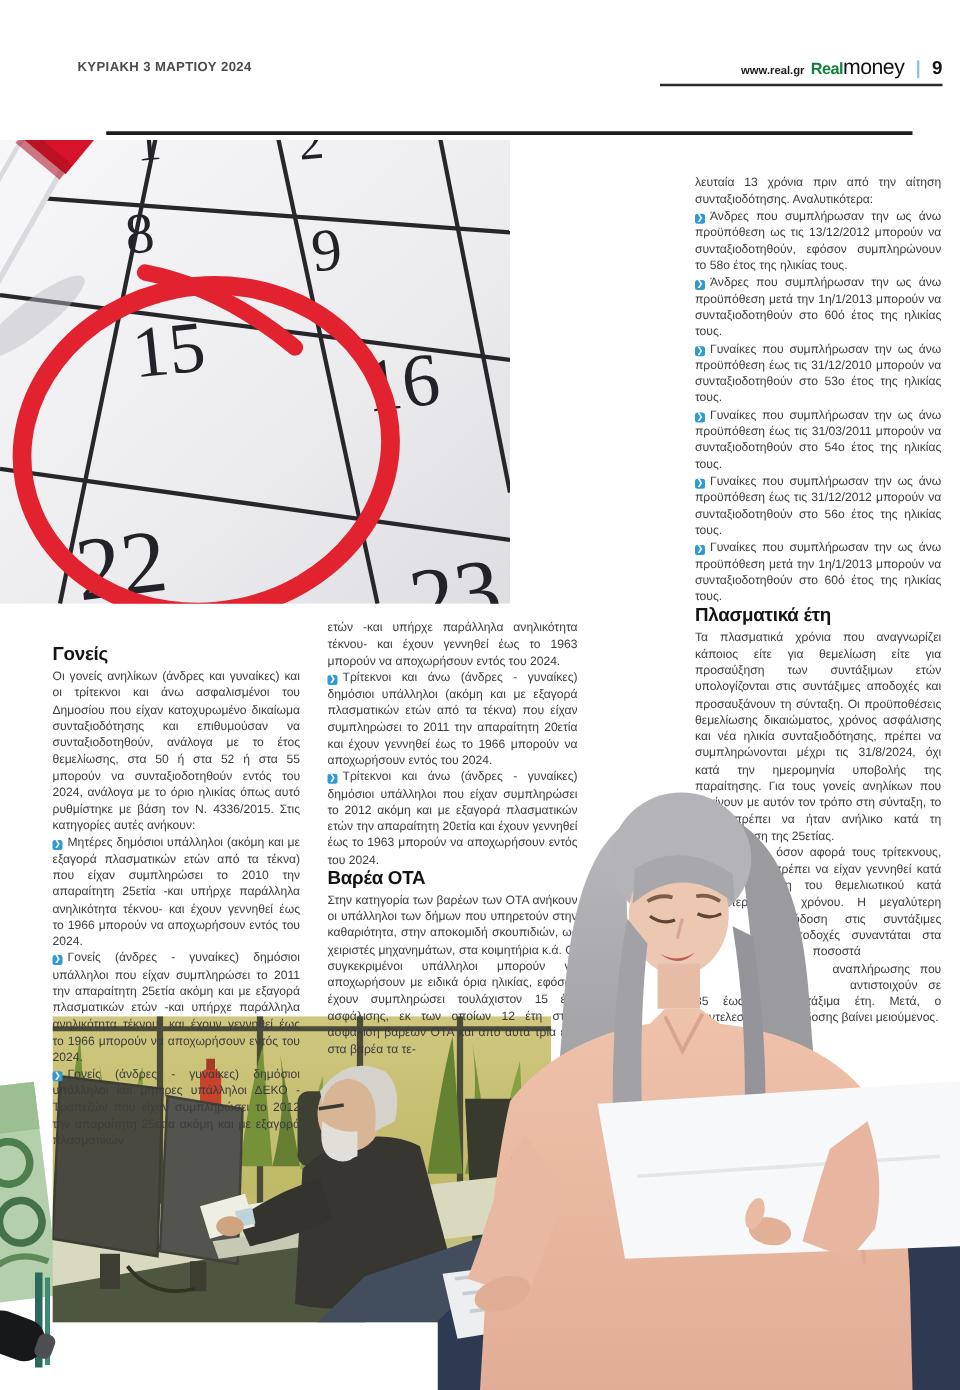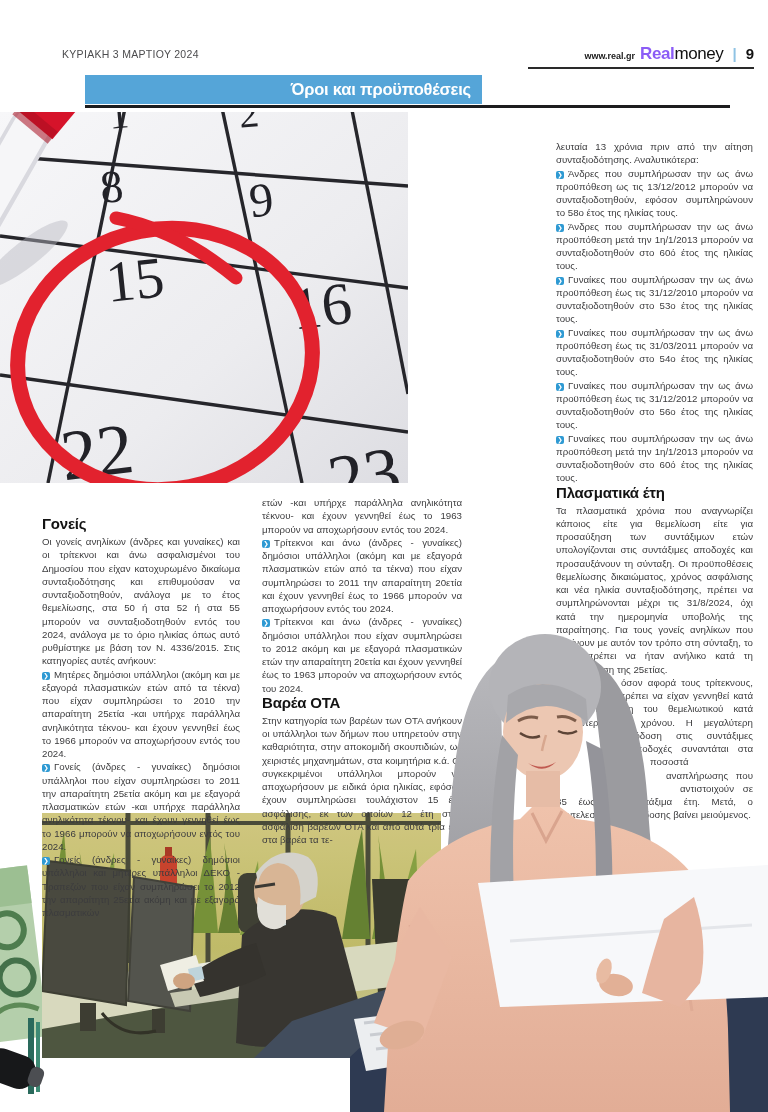--- a/index.html
+++ b/index.html
@@ -1,23 +1,23 @@
 <!DOCTYPE html>
 <html lang="el"><head>
 <meta charset="utf-8">
 <style>
   html,body{margin:0;padding:0;background:#9a9a9a;}
   .page{position:relative;width:768px;height:1112px;background:#ffffff;overflow:hidden;
         font-family:"Liberation Sans","DejaVu Sans",sans-serif;}
   
-  .dateline{position:absolute;left:42px;top:48px;font-size:10.5px;font-weight:400;
+  .dateline{position:absolute;left:42px;top:48px;font-size:10.5px;font-weight:700;
             color:#4c4c4e;letter-spacing:.3px;padding-left:20px;}
   .logoblock{position:absolute;right:14px;top:44px;width:226px;text-align:right;white-space:nowrap;}
   .siteurl{font-size:9px;font-weight:700;color:#1a1a1a;margin-right:5px;}
-  .logo-bold{font-size:17px;font-weight:800;color:#8b5cf6;letter-spacing:-.4px;}
+  .logo-bold{font-size:13px;font-weight:800;color:#15803d;letter-spacing:-.4px;}
   .logo-light{font-size:17px;font-weight:400;color:#111;letter-spacing:-.4px;}
   .logo-div{color:#8fc3e4;font-weight:800;font-size:15px;margin:0 9px 0 9px;}
   .pageno{font-size:15px;font-weight:800;color:#111;}
   .logo-rule{position:absolute;right:14px;top:67px;width:226px;height:2px;background:#2a2a2a;}
   
   .kicker-bar{position:absolute;left:85px;top:75px;width:397px;height:29px;background:#55a5d8;
               color:#fff;font-weight:700;font-size:16.5px;text-align:right;line-height:29px;
               padding-right:11px;box-sizing:border-box;letter-spacing:-.2px;}
   .section-name{position:absolute;right:16px;top:71px;font-family:"Liberation Serif","DejaVu Serif",serif;
                 font-size:30px;color:#4ba1d4;letter-spacing:1px;}
@@ -40,21 +40,20 @@
 <body>
 
 <div class="page">
 
   <div class="dateline">ΚΥΡΙΑΚΗ 3 ΜΑΡΤΙΟΥ 2024</div>
   <div class="logoblock">
     <span class="siteurl">www.real.gr</span><span class="logo-bold">Real</span><span class="logo-light">money</span><span class="logo-div">|</span><span class="pageno">9</span>
   </div>
   <div class="logo-rule"></div>
 
-  <div class="kicker-bar">Όροι και προϋποθέσεις</div>
   <div class="head-rule"></div>
 
   <svg class="ph" style="left:0;top:112px;" width="408" height="371" viewBox="0 0 408 371">
     <defs>
       <linearGradient id="calbg" x1="0" y1="0" x2="1" y2="1">
         <stop offset="0" stop-color="#f7f7f9"></stop>
           <stop offset="0.6" stop-color="#ececef"></stop>
           <stop offset="1" stop-color="#dddde2"></stop>
       </linearGradient>
     </defs>

